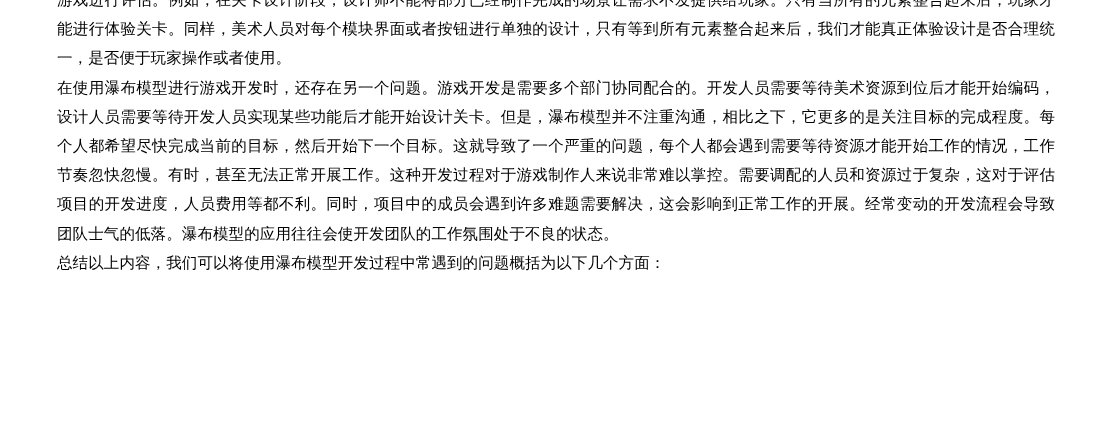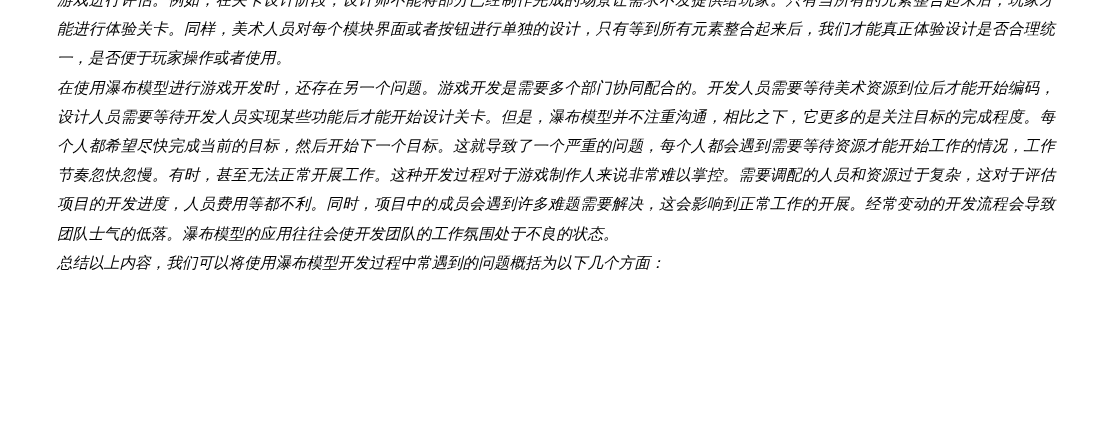--- a/index.html
+++ b/index.html
@@ -14,21 +14,20 @@
     font-family: "DejaVu Sans", "Liberation Sans", sans-serif;
     color: #000000;
   }
   .page {
     position: relative;
     width: 1101px;
     height: 315px;
     box-sizing: border-box;
     padding: 0 46px 0 57px;
     overflow: hidden;
-    font-style: italic;
   }
   .doc-body {
     position: relative;
     top: -14px;
   }
   p {
     margin: 0;
     font-size: 15.5px;
     line-height: 29.2px;
     text-align: justify;

